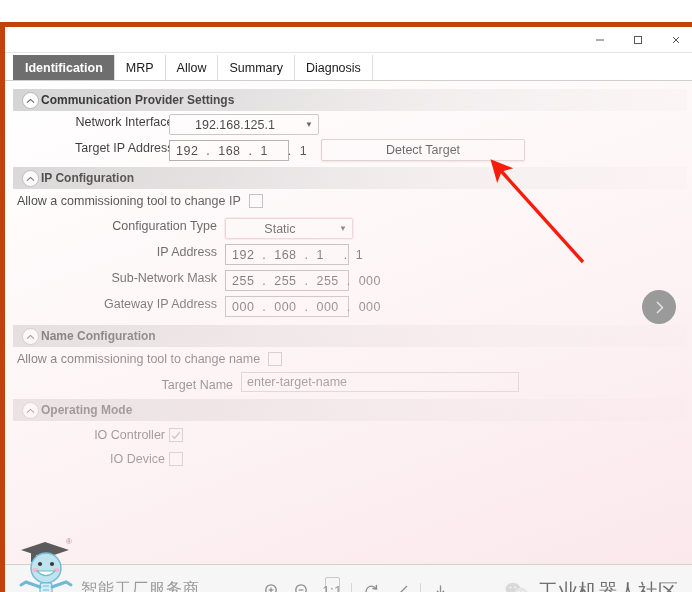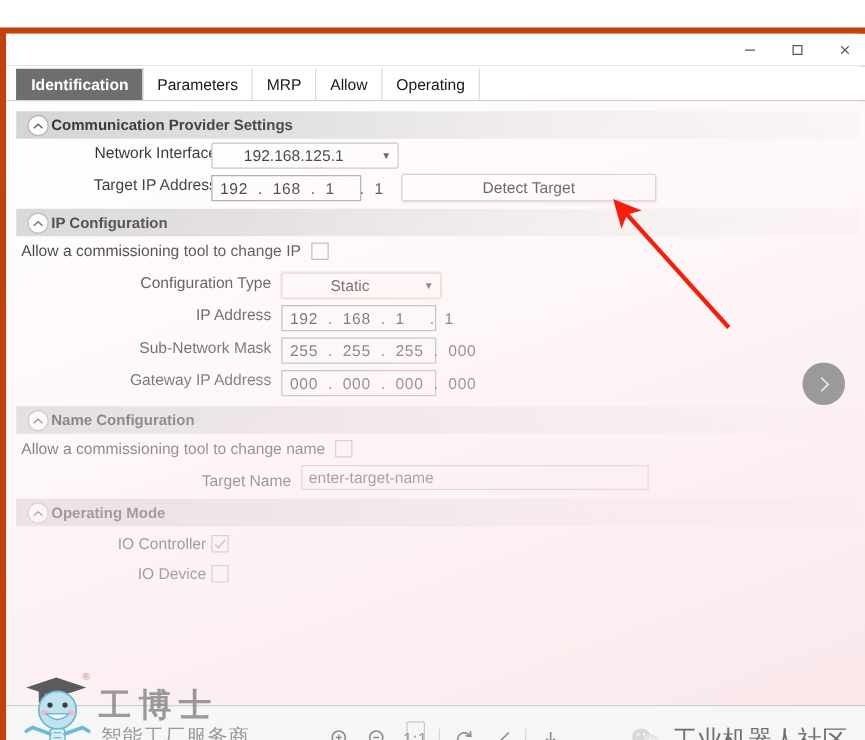--- a/index.html
+++ b/index.html
@@ -242,24 +242,24 @@
     <div class="winbtn">
       <svg width="12" height="12" viewBox="0 0 12 12">
         <line x1="3" y1="3" x2="9" y2="9" stroke="#5a5a5a" stroke-width="1"></line>
         <line x1="9" y1="3" x2="3" y2="9" stroke="#5a5a5a" stroke-width="1"></line>
       </svg>
     </div>
   </div>
 
   <div class="tabstrip">
     <div class="tab active">Identification</div>
-    <div class="tab">Parameters</div>
     <div class="tab">MRP</div>
     <div class="tab">Allow</div>
-    <div class="tab">Operating</div>
+    <div class="tab">Summary</div>
+    <div class="tab">Diagnosis</div>
   </div>
 
   <div class="content">
 
     <div class="section-head" style="top:8px;">
       <div class="collapse">
         <svg width="9" height="6" viewBox="0 0 9 6">
           <polyline points="1,4.6 4.5,1.4 8,4.6" fill="none" stroke="#555" stroke-width="1.1"></polyline>
         </svg>
       </div>
@@ -455,17 +455,16 @@
       <line x1="28" y1="53" x2="34" y2="53" stroke="#6fb9d4" stroke-width="1"></line>
       <line x1="28" y1="57" x2="34" y2="57" stroke="#6fb9d4" stroke-width="1"></line>
 
       <path d="M25,50 L11,45 L6,48" fill="none" stroke="#6fb9d4" stroke-width="3" stroke-linecap="round"></path>
       <path d="M37,50 L51,45 L56,48" fill="none" stroke="#6fb9d4" stroke-width="3" stroke-linecap="round"></path>
 
       <rect x="24" y="64" width="6" height="6" fill="#d8eef7" stroke="#6fb9d4" stroke-width="1.1"></rect>
       <rect x="33" y="64" width="6" height="6" fill="#d8eef7" stroke="#6fb9d4" stroke-width="1.1"></rect>
     </svg>
     <span class="wm-reg">®</span>
-    <span class="wm-cn">工博士</span>
     <span class="wm-sub">智能工厂服务商</span>
   </div>
 
 </div>
 
 </body></html>

